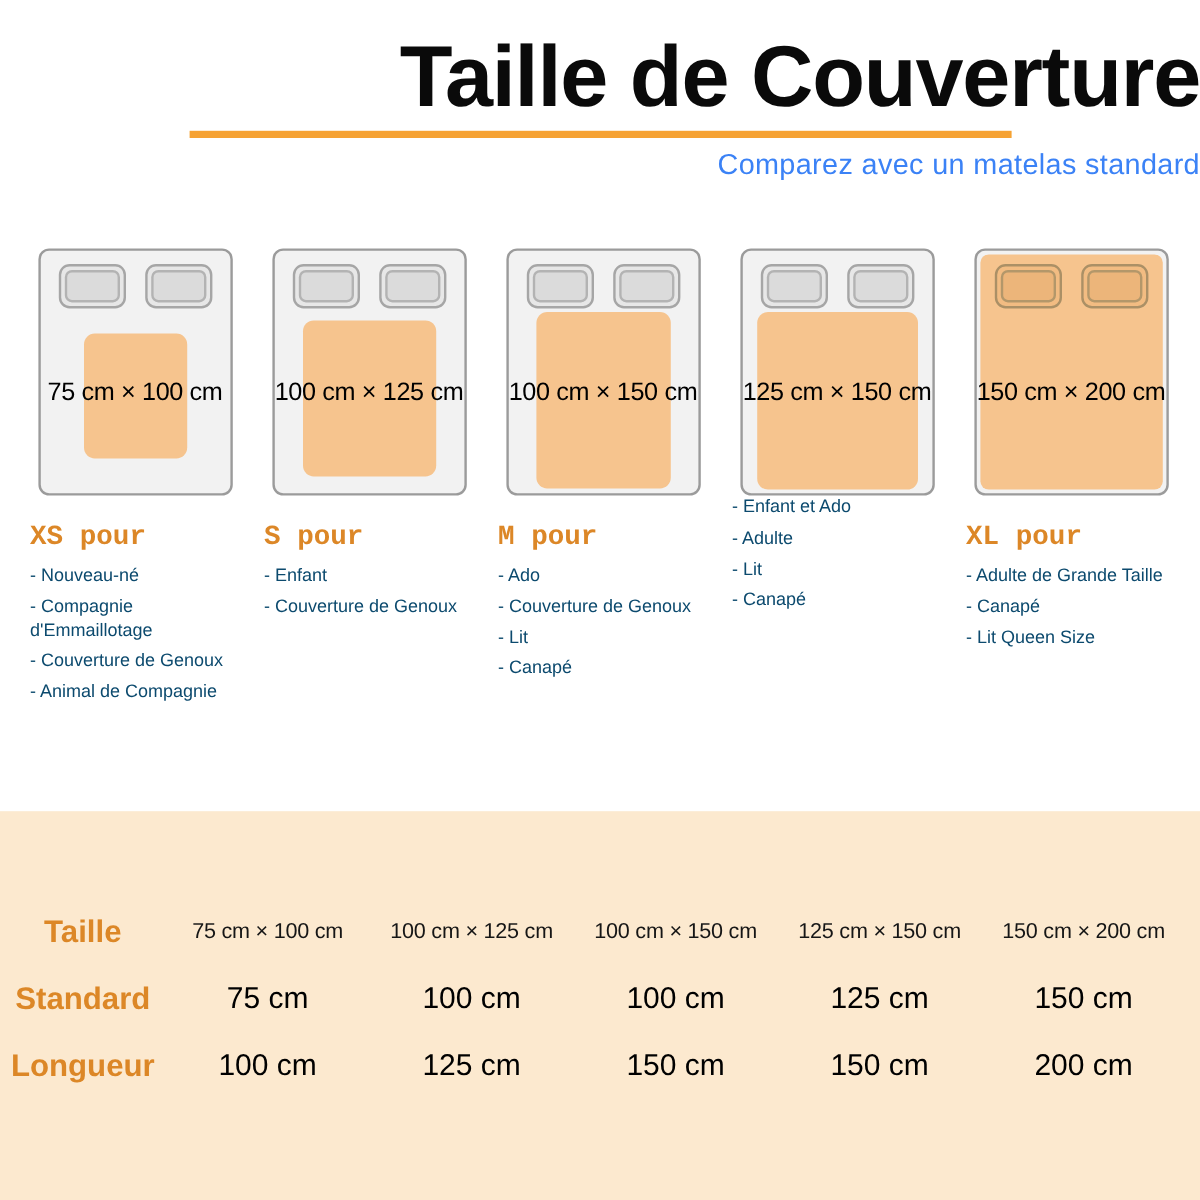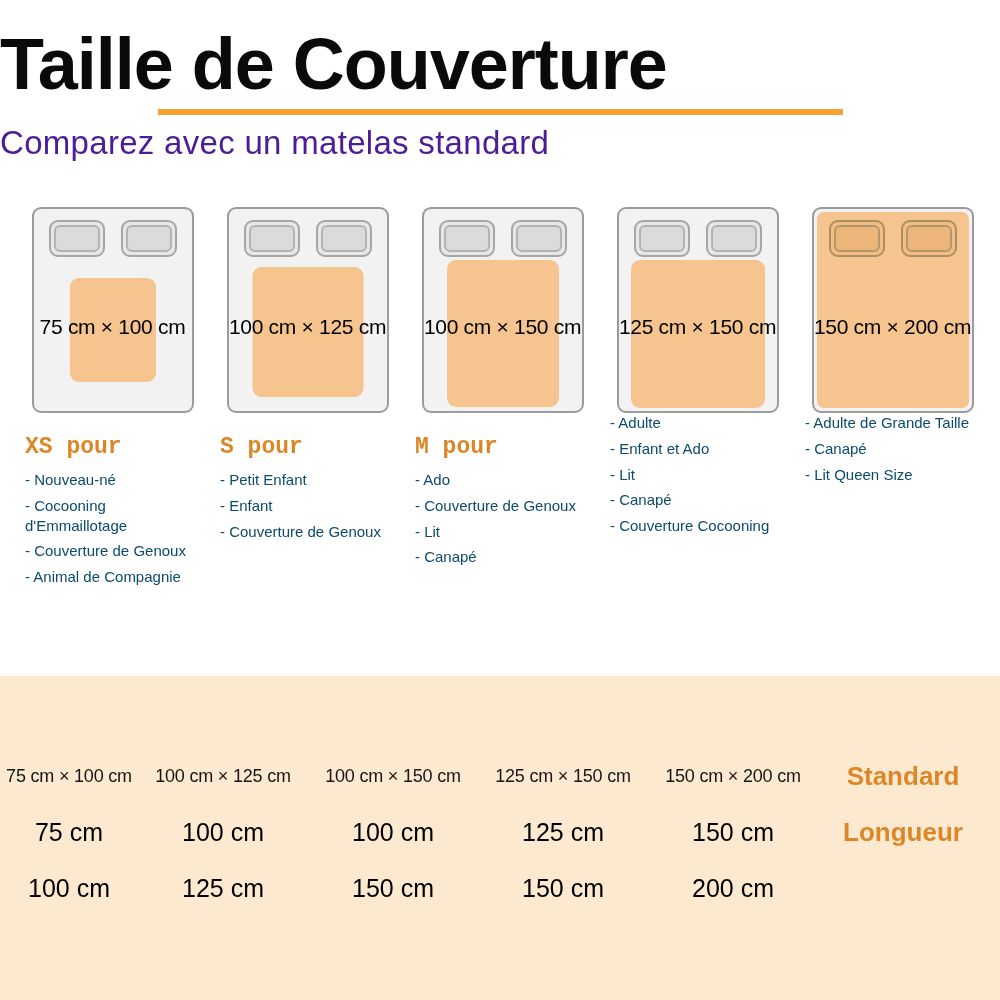--- a/index.html
+++ b/index.html
@@ -5,35 +5,35 @@
   html, body {
     margin: 0; padding: 0;
     width: 1000px; height: 1000px;
     background: #ffffff;
     font-family: "Liberation Sans", sans-serif;
     color: #141414;
     overflow: hidden;
   }
 
   
-  .header { height: 172px; box-sizing: border-box; padding-top: 28px; text-align: left; }
+  .header { height: 172px; box-sizing: border-box; padding-top: 28px; text-align: right; }
   .title {
     margin: 0;
     font-size: 72px;
     font-weight: bold;
     letter-spacing: -1px;
     line-height: 1.0;
     color: #0a0a0a;
   }
   .title-underline {
     width: 685px; height: 6px;
     margin: 9px auto 9px auto;
     background: var(--underline-orange, #F6A233);
   }
-  .subtitle { font-size: 33px; letter-spacing: 0.3px; color: #4c1d95; }
+  .subtitle { font-size: 24px; letter-spacing: 0.3px; color: #3b82f6; }
 
   
   .columns {
     display: flex;
     gap: 20px;
     padding-left: 25px;
     padding-right: 20px;
     margin-top: 35px;
     height: 469px;
     box-sizing: border-box;
@@ -150,38 +150,37 @@
       <div class="pillows">
         <div class="pillow"></div>
         <div class="pillow"></div>
       </div>
       <div class="blanket xs"></div>
       <div class="dim-label">75 cm × 100 cm</div>
     </div>
     <h3 class="size-title">XS pour</h3>
     <ul class="uses">
       <li>- Nouveau-né</li>
-      <li>- Cocooning d'Emmaillotage</li>
+      <li>- Compagnie d'Emmaillotage</li>
       <li>- Couverture de Genoux</li>
       <li>- Animal de Compagnie</li>
     </ul>
   </div>
 
   <div class="col">
     <div class="mattress">
       <div class="pillows">
         <div class="pillow"></div>
         <div class="pillow"></div>
       </div>
       <div class="blanket s"></div>
       <div class="dim-label">100 cm × 125 cm</div>
     </div>
     <h3 class="size-title">S pour</h3>
     <ul class="uses">
-      <li>- Petit Enfant</li>
       <li>- Enfant</li>
       <li>- Couverture de Genoux</li>
     </ul>
   </div>
 
   <div class="col">
     <div class="mattress">
       <div class="pillows">
         <div class="pillow"></div>
         <div class="pillow"></div>
@@ -201,49 +200,50 @@
   <div class="col">
     <div class="mattress">
       <div class="pillows">
         <div class="pillow"></div>
         <div class="pillow"></div>
       </div>
       <div class="blanket standard"></div>
       <div class="dim-label">125 cm × 150 cm</div>
     </div>
     <ul class="uses">
+      <li>- Enfant et Ado</li>
       <li>- Adulte</li>
-      <li>- Enfant et Ado</li>
       <li>- Lit</li>
       <li>- Canapé</li>
-      <li>- Couverture Cocooning</li>
     </ul>
   </div>
 
   <div class="col xl">
     <div class="mattress">
       <div class="blanket xl"></div>
       <div class="pillows">
         <div class="pillow"></div>
         <div class="pillow"></div>
       </div>
       <div class="dim-label">150 cm × 200 cm</div>
     </div>
+    <h3 class="size-title">XL pour</h3>
     <ul class="uses">
       <li>- Adulte de Grande Taille</li>
       <li>- Canapé</li>
       <li>- Lit Queen Size</li>
     </ul>
   </div>
 
 </div>
 
 <div class="band">
   <div class="size-table">
 
+    <div class="cell row-label">Taille</div>
     <div class="cell val-small">75 cm × 100 cm</div>
     <div class="cell val-small">100 cm × 125 cm</div>
     <div class="cell val-small">100 cm × 150 cm</div>
     <div class="cell val-small">125 cm × 150 cm</div>
     <div class="cell val-small">150 cm × 200 cm</div>
 
     <div class="cell row-label">Standard</div>
     <div class="cell val-big">75 cm</div>
     <div class="cell val-big">100 cm</div>
     <div class="cell val-big">100 cm</div>

